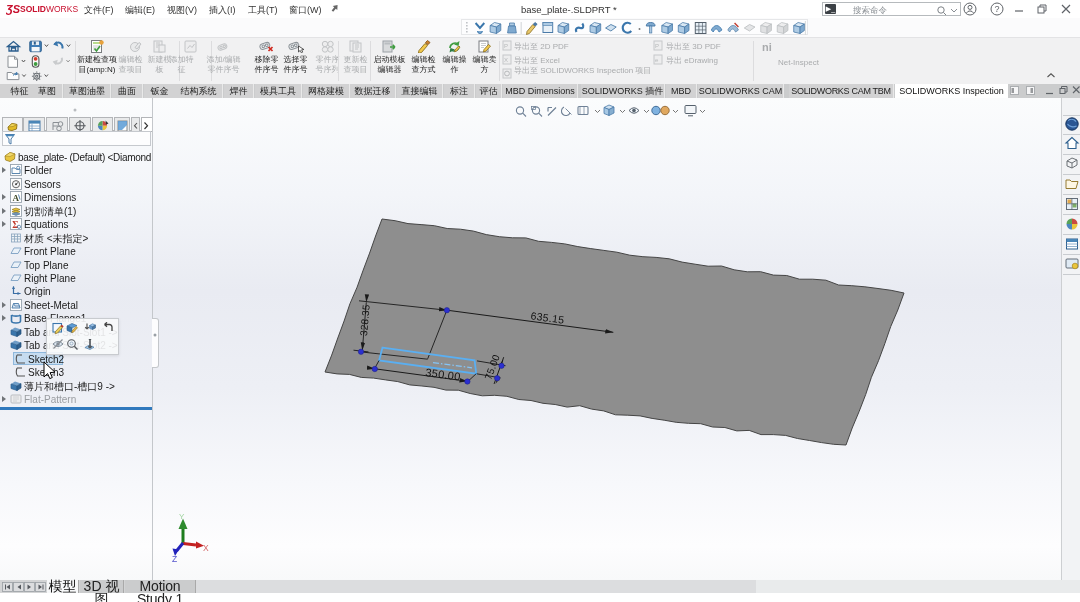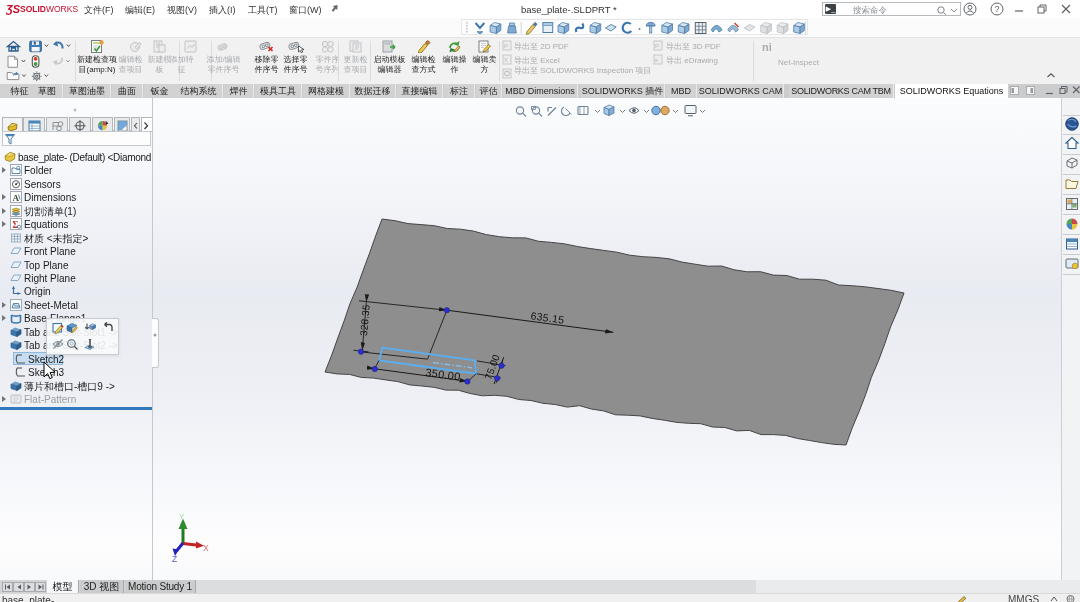--- a/index.html
+++ b/index.html
@@ -30,21 +30,21 @@
 #rightstrip{position:absolute;right:0;top:0;width:19px;height:482px;background:#f2f3f5;border-left:1px solid #cdcfd2;}
 
 #panel{position:absolute;left:0;top:0;width:153px;height:482px;}
 .ptab{position:absolute;top:19px;height:15px;border:1px solid #b3b5b8;background:#e9eaeb;}
 .titem{position:absolute;left:0;height:13px;font-size:10px;line-height:13px;color:#1b1b1b;white-space:nowrap;}
 .titem .ic{position:absolute;top:0px;width:12px;height:12px;}
 .titem .tx{position:absolute;left:24px;top:0;}
 .arrow{position:absolute;left:2px;top:3px;width:0;height:0;border-top:3.5px solid transparent;border-bottom:3.5px solid transparent;border-left:4.5px solid #707478;}
 
 #bottomtabs{position:absolute;left:0;top:580px;width:1080px;height:13px;background:#d3d4d5;}
-.btab{position:absolute;top:0;height:13px;font-size:10px;line-height:13px;text-align:center;color:#222;border-right:1px solid #a9a9a9;background:#cbcccd;}
+.btab{position:absolute;top:0;height:13px;font-size:14px;line-height:13px;text-align:center;color:#222;border-right:1px solid #a9a9a9;background:#cbcccd;}
 #statusbar{position:absolute;left:0;top:593px;width:1080px;height:9px;background:#f0f0f1;border-top:1px solid #d8d8d8;font-size:10px;color:#333;overflow:hidden;}
 </style></head>
 <body>
 <div id="app">
 
 <div id="titlebar">
   <svg class="abs" style="left:6px;top:1px" width="82" height="16" viewBox="0 0 82 16">
     <text x="0" y="12" font-size="11" font-style="italic" font-weight="bold" fill="#c8102e" font-family="Liberation Sans">ƷS</text>
     <text x="14" y="11" font-size="8.5" font-weight="bold" fill="#c8102e" font-family="Liberation Sans">SOLID<tspan font-weight="normal">WORKS</tspan></text>
   </svg>
@@ -363,21 +363,21 @@
   <span class="rtab" style="left:303px;width:47px">网格建模</span>
   <span class="rtab" style="left:350px;width:46px">数据迁移</span>
   <span class="rtab" style="left:397px;width:46px">直接编辑</span>
   <span class="rtab" style="left:444px;width:31px">标注</span>
   <span class="rtab" style="left:476px;width:26px">评估</span>
   <span class="rtab" style="left:503px;width:75px">MBD Dimensions</span>
   <span class="rtab" style="left:581px;width:84px">SOLIDWORKS 插件</span>
   <span class="rtab" style="left:666px;width:31px">MBD</span>
   <span class="rtab" style="left:698px;width:86px">SOLIDWORKS CAM</span>
   <span class="rtab" style="left:789px;width:105px;letter-spacing:-0.3px">SOLIDWORKS CAM TBM</span>
-  <span class="rtab active" style="left:895px;width:113px;border-right:none">SOLIDWORKS Equations</span>
+  <span class="rtab active" style="left:895px;width:113px;border-right:none">SOLIDWORKS Inspection</span>
   <svg class="abs" style="left:1010px;top:2px" width="70" height="11">
     <rect x="0.5" y="0.5" width="8" height="8" fill="#f6f6f7" stroke="#aaadb0"></rect>
         <rect x="1.5" y="2" width="2.5" height="5" fill="#97999c"></rect>
     <rect x="16.5" y="0.5" width="8" height="8" fill="#f6f6f7" stroke="#aaadb0"></rect>
         <rect x="20.5" y="2" width="2.5" height="5" fill="#97999c"></rect>
     <line x1="36" y1="7.5" x2="43" y2="7.5" stroke="#5f6368" stroke-width="1.2"></line>
     <rect x="50" y="2.5" width="5" height="5" fill="none" stroke="#5f6368"></rect>
         <path d="M51.5 2.5 V0.5 H57 V6 H55" fill="none" stroke="#5f6368"></path>
     <path d="M63 0.5 L69.5 7 M69.5 0.5 L63 7" stroke="#5f6368" stroke-width="1.1"></path>
   </svg>
@@ -775,26 +775,12 @@
           <path d="M25.5,2.5 v5 l3.5,-2.5 Z"></path>
           <path d="M36.5,2.5 v5 l3.5,-2.5 Z M40.5,2.5 v5 h1 v-5 Z"></path>
         </g>
 </svg>
 <span class="btab" style="left:47px;width:32px;background:#f7f8f9;color:#111">模型</span>
 <span class="btab" style="left:80px;width:44px">3D 视图</span>
 <span class="btab" style="left:125px;width:71px;letter-spacing:-0.2px">Motion Study 1</span>
 <span class="abs" style="left:196px;top:0;width:560px;height:13px;background:#dcdddf"></span>
 <span class="abs" style="left:756px;top:0;width:324px;height:13px;background:#e9ebec"></span>
 </div>
-<div id="statusbar">
-      <span style="position:absolute;left:2px;top:1px">base_plate-</span>
- <svg class="abs" style="left:957px;top:1px" width="12" height="8">
-        <path d="M1,7 l6,-5.5 l2,1.8 L3.5,8 l-2.8,0.5 Z" fill="#e8b84b" stroke="#6b5a1d" stroke-width="0.7"></path>
-      </svg>
- <svg class="abs" style="left:1066px;top:1px" width="10" height="8">
-        <circle cx="4.5" cy="4" r="3.5" fill="none" stroke="#777"></circle>
-        <path d="M1,4 h7 M4.5,0.5 a5,5 0 0 1 0,7 M4.5,0.5 a5,5 0 0 0 0,7" fill="none" stroke="#777" stroke-width="0.6"></path>
-      </svg>
- <span style="position:absolute;left:1008px;top:0;font-size:10px;color:#444">MMGS</span>
- <svg class="abs" style="left:1050px;top:2px" width="8" height="6">
-        <path d="M1 5 L4 1 L7 5" fill="none" stroke="#555" stroke-width="1"></path>
-      </svg>
-</div>
 </div>
 </body></html>

